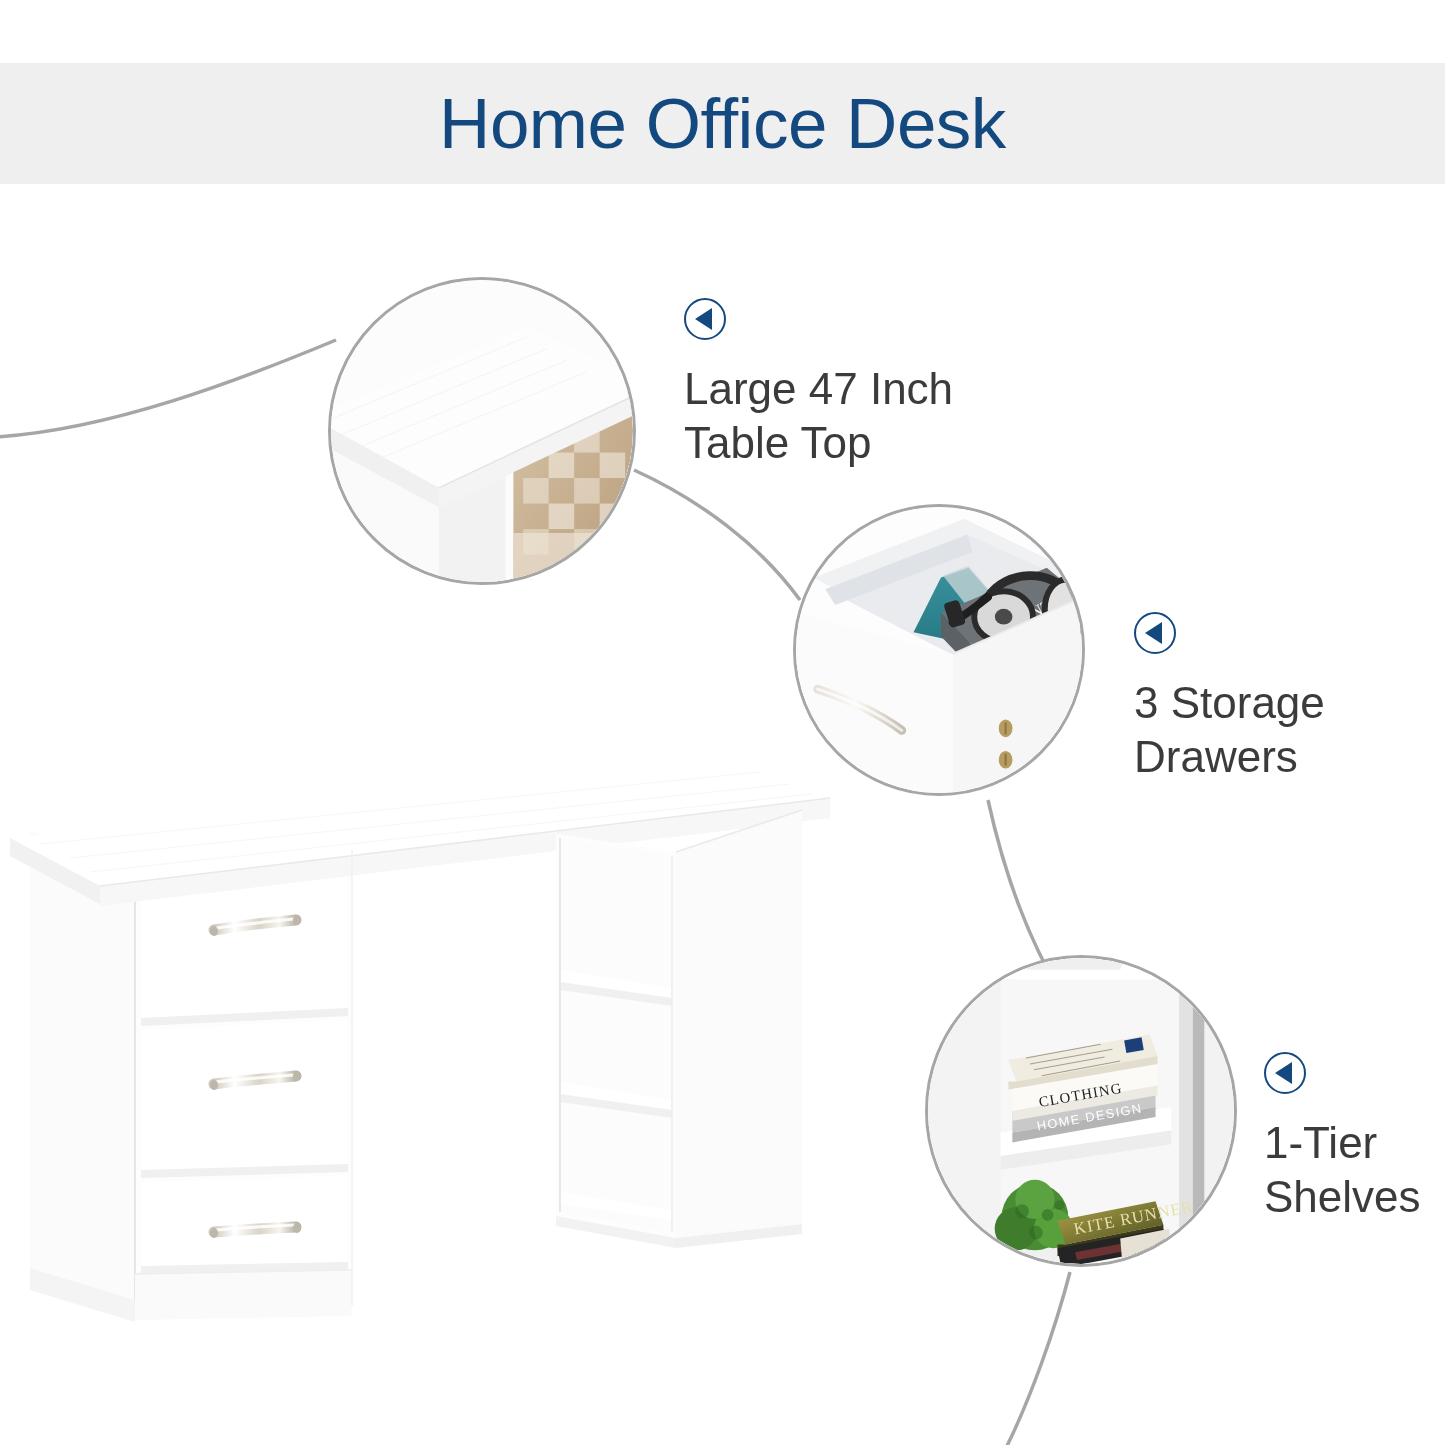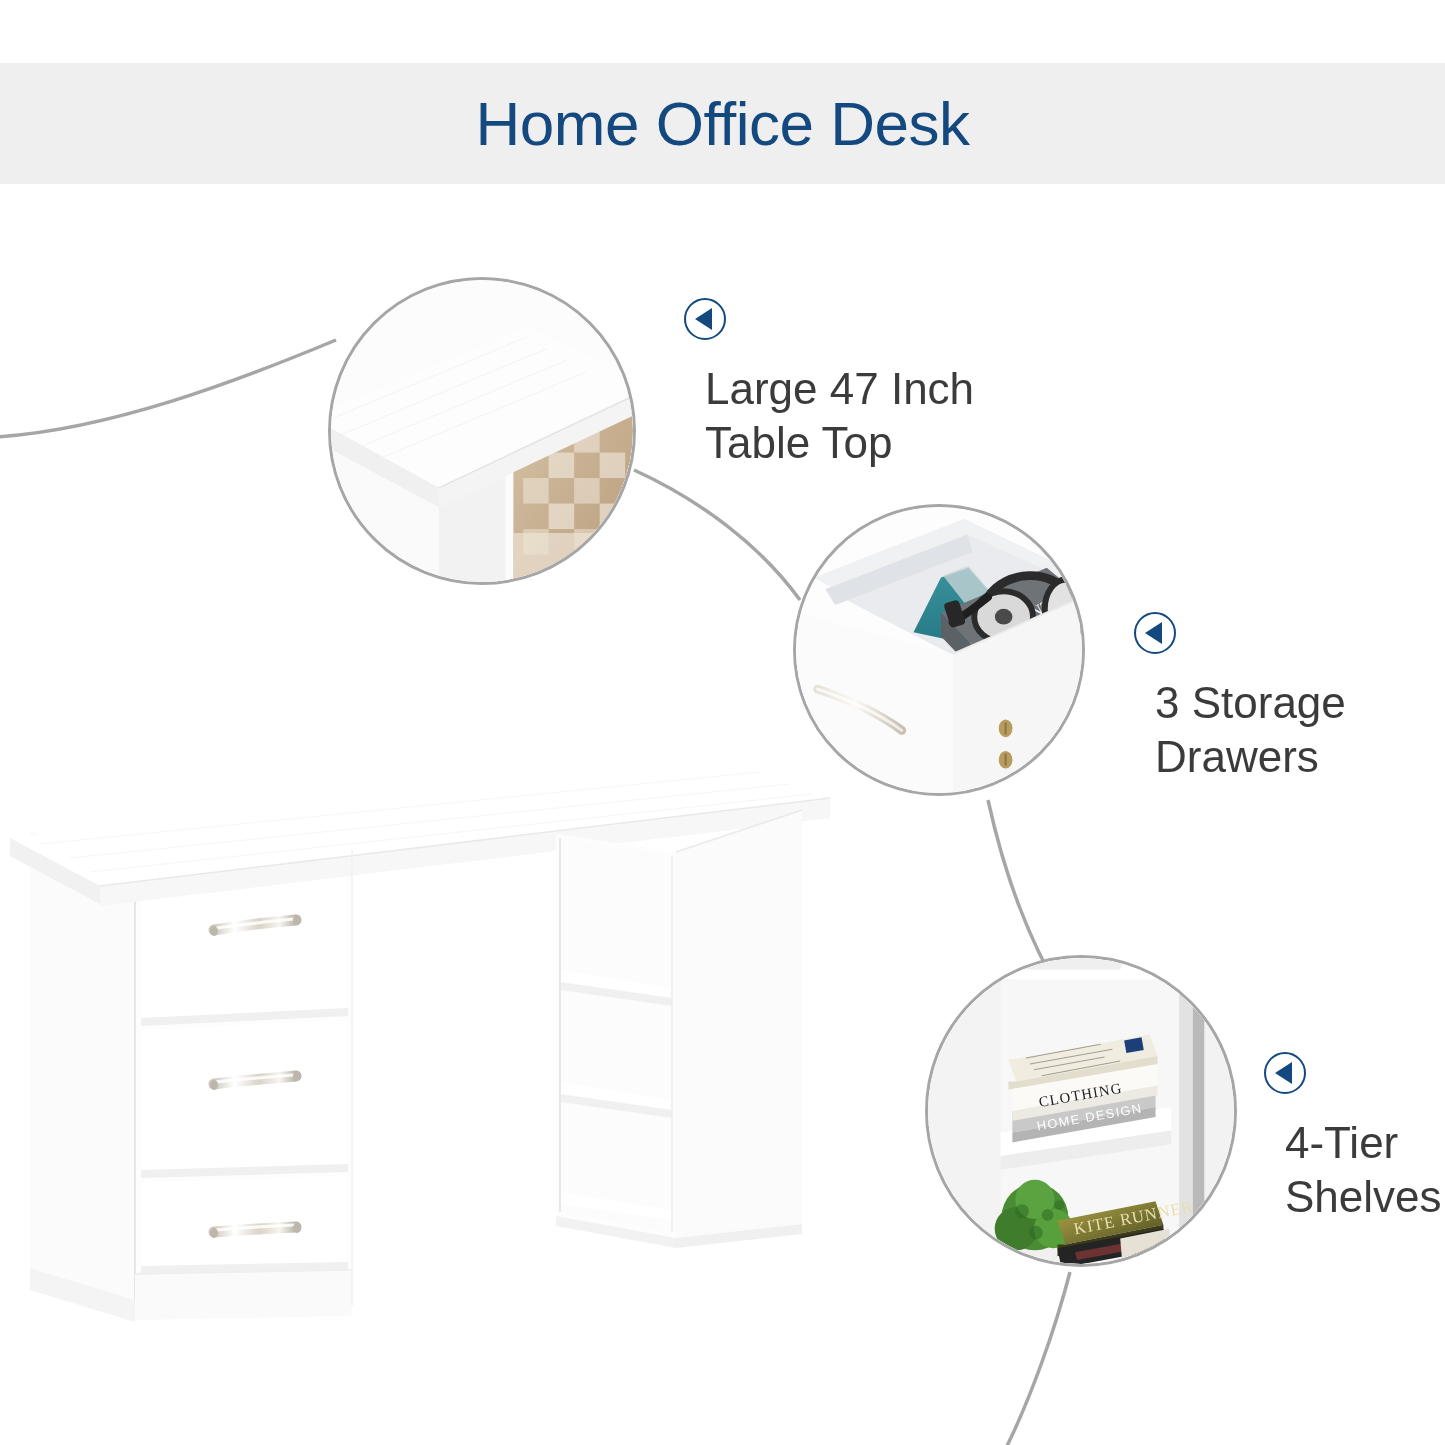--- a/index.html
+++ b/index.html
@@ -11,21 +11,21 @@
     overflow:hidden;
   }
 
   
   .header-band{
     position:absolute; left:0; top:63px; width:1445px; height:121px;
     background:#efeff0;
     display:flex; align-items:center; justify-content:center;
   }
   .page-title{
-    font-size:62px;
+    font-size:71px;
     font-weight:400;
     letter-spacing:-0.5px;
     color:#14497f;
     line-height:1;
     white-space:nowrap;
   }
 
   
   .connectors{
     position:absolute; left:0; top:0; width:1445px; height:1445px;
@@ -61,21 +61,20 @@
     border-bottom:11px solid transparent;
     border-right:17px solid #14497f;
   }
   .callout-text{
     margin-top:22px;
     font-size:44px;
     line-height:1.22;
     color:#3b3b3b;
     font-weight:400;
     white-space:pre-line;
-    margin-left:21px;
   }
 
   
   .desk-wrap{ position:absolute; left:0px; top:740px; width:880px; height:640px; }
 </style>
 </head>
 <body>
 
 <div class="header-band">
   <div class="page-title">Home Office Desk</div>
@@ -274,21 +273,21 @@
 </div>
 
 <div class="callout-label" style="left:1134px; top:612px;">
   <div class="arrow-badge"></div>
   <div class="callout-text">3 Storage
 Drawers</div>
 </div>
 
 <div class="callout-label" style="left:1264px; top:1052px;">
   <div class="arrow-badge"></div>
-  <div class="callout-text">4-Tier
+  <div class="callout-text">1-Tier
 Shelves</div>
 </div>
 
 <div class="desk-wrap">
   <svg viewBox="0 0 880 640" width="880" height="640">
     <defs>
       <linearGradient id="handleg" x1="0" y1="0" x2="1" y2="0">
         <stop offset="0" stop-color="#cfc9bd"></stop>
         <stop offset="0.25" stop-color="#ffffff"></stop>
         <stop offset="0.55" stop-color="#d9d3c7"></stop>

